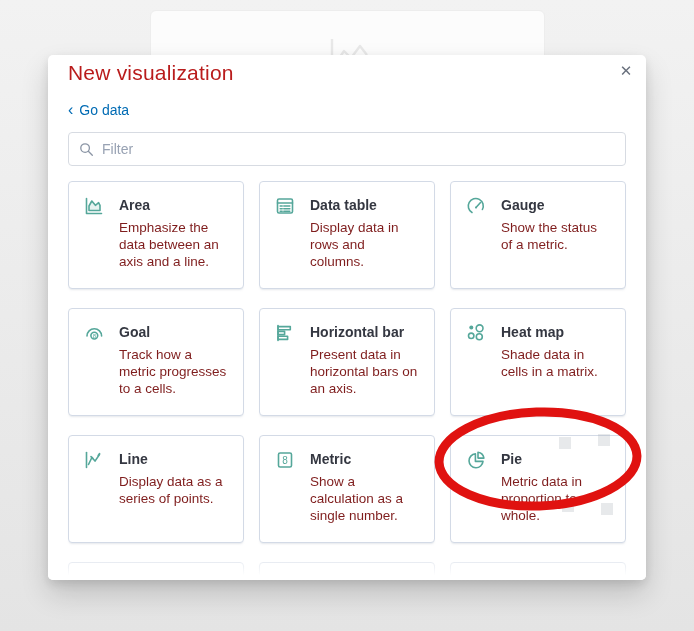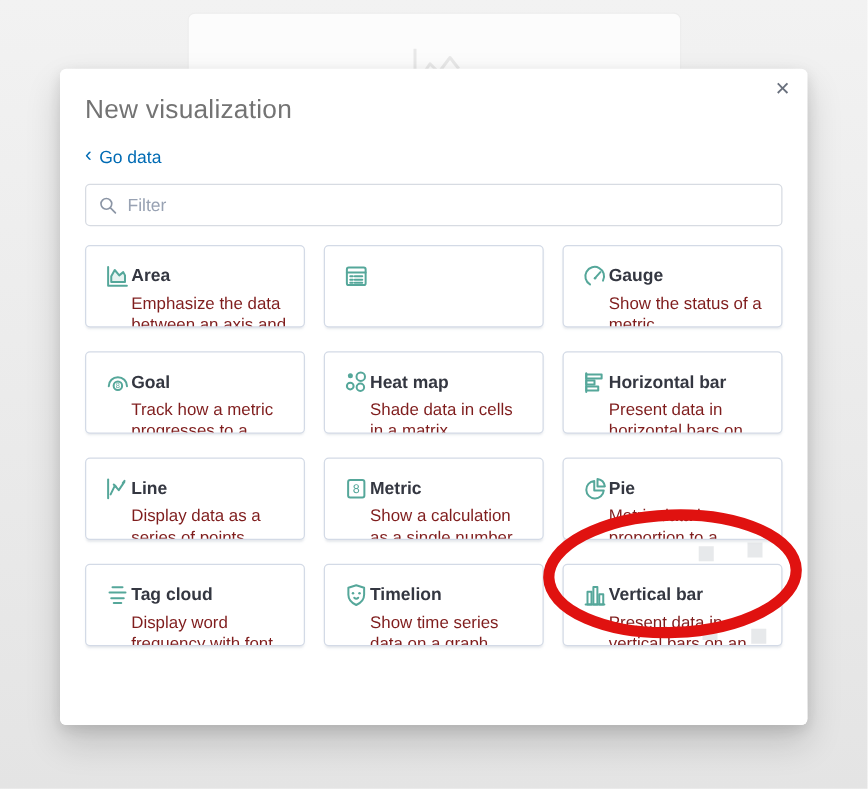--- a/index.html
+++ b/index.html
@@ -19,42 +19,42 @@
     background: #ffffff; border-radius: 5px;
     box-shadow: 0 14px 28px rgba(0,0,0,.16), 0 4px 10px rgba(0,0,0,.10);
     overflow: hidden;
   }
   .close-btn {
     position: absolute; top: 5px; right: 9px; width: 22px; height: 22px;
     border: none; background: transparent; color: #69707d; font-size: 15px;
     cursor: pointer; line-height: 22px; text-align: center; font-family: "DejaVu Sans", sans-serif;
   }
   .modal-inner { padding: 0 20px; }
-  .modal-title { margin-top: 21px; font-size: 21px; font-weight: 400; color: #737373; letter-spacing: .2px; }
+  .modal-title { margin-top: 6px; font-size: 21px; font-weight: 400; color: #b91c1c; letter-spacing: .2px; }
   .back-link {
     margin-top: 17px; display: inline-flex; align-items: center; gap: 6px;
     color: #006bb4; font-size: 14px; font-weight: 500; text-decoration: none; cursor: pointer;
   }
   .back-chevron { font-size: 16px; line-height: 14px; font-weight: 400; }
   .filter-box {
     margin-top: 13px; height: 31px; border: 1px solid #d7dbe2; border-radius: 4px;
     background: #fff; display: flex; align-items: center; padding: 16px 10px; gap: 8px;
   }
   .filter-box input {
     border: none; outline: none; flex: 1; font-size: 14px; color: #343741;
     font-family: "Liberation Sans", sans-serif; background: transparent;
   }
   .filter-box input::placeholder { color: #98a2b3; }
   .grid {
     margin-top: 15px; display: grid; grid-template-columns: repeat(3, 1fr);
     column-gap: 15px; row-gap: 19px;
   }
   .card {
-    height: 66px; border: 1px solid #d3dae6; border-radius: 4px; background: #fff;
-    padding: 13px 14px; display: flex; cursor: pointer;
+    height: 108px; border: 1px solid #d3dae6; border-radius: 4px; background: #fff;
+    padding: 13px 14px; display: flex; gap: 14px; cursor: pointer;
     box-shadow: 0 2px 2px -1px rgba(152,162,179,.25);
     overflow: hidden;
   }
   .card-icon { width: 22px; height: 22px; flex: 0 0 22px; }
   .card-title { font-size: 14px; font-weight: 700; color: #343741; margin-top: 2px; }
   .card-desc { font-size: 13.5px; color: #7f1d1d; line-height: 17px; margin-top: 6px; }
   .bottom-fade {
     position: absolute; left: 0; right: 0; bottom: 0; height: 30px;
     background: linear-gradient(rgba(255,255,255,0), #ffffff 85%);
     pointer-events: none;
@@ -99,20 +99,22 @@
     </div>
   </div>
 
   <div class="card">
     <span class="card-icon"><svg width="22" height="22" viewBox="0 0 22 22">
               <rect x="3.5" y="4" width="15" height="14" rx="1.5" fill="none" stroke="#55a79a" stroke-width="1.6" stroke-linecap="round" stroke-linejoin="round"></rect>
               <path d="M3.5 8h15" fill="none" stroke="#55a79a" stroke-width="1.6" stroke-linecap="round" stroke-linejoin="round"></path>
               <path d="M6.2 11h2M9.8 11h6M6.2 13.7h2M9.8 13.7h6M6.2 16.2h2M9.8 16.2h6" fill="none" stroke="#55a79a" stroke-width="1.6" stroke-linecap="round" stroke-linejoin="round"></path>
             </svg></span>
     <div class="card-text">
+      <div class="card-title">Data table</div>
+      <div class="card-desc">Display data in rows and columns.</div>
     </div>
   </div>
 
   <div class="card">
     <span class="card-icon"><svg width="22" height="22" viewBox="0 0 22 22">
               <path d="M7 17.5a7.5 7.5 0 1 1 10.4-3" fill="none" stroke="#55a79a" stroke-width="1.6" stroke-linecap="round" stroke-linejoin="round"></path>
               <path d="M11 12.5l4.3-4.8" fill="none" stroke="#55a79a" stroke-width="1.6" stroke-linecap="round" stroke-linejoin="round"></path>
               <circle cx="11" cy="12.5" r="1" fill="#55a79a"></circle>
             </svg></span>
     <div class="card-text">
@@ -123,51 +125,51 @@
 
   <div class="card">
     <span class="card-icon"><svg width="22" height="22" viewBox="0 0 22 22">
               <path d="M4 14a7.3 7.3 0 0 1 14.6 0" fill="none" stroke="#55a79a" stroke-width="1.6" stroke-linecap="round" stroke-linejoin="round"></path>
               <circle cx="11.3" cy="13.6" r="3.4" fill="none" stroke="#55a79a" stroke-width="1.6" stroke-linecap="round" stroke-linejoin="round"></circle>
               <text x="11.3" y="15.7" font-size="6" text-anchor="middle" fill="#55a79a" font-family="Liberation Sans,sans-serif">8</text>
             </svg></span>
     <div class="card-text">
       <div class="card-title">Goal</div>
       <div class="card-desc">Track how a metric progresses to a cells.</div>
+    </div>
+  </div>
+
+  <div class="card">
+    <span class="card-icon"><svg width="22" height="22" viewBox="0 0 22 22">
+              <path d="M4 3.5v15" fill="none" stroke="#55a79a" stroke-width="1.6" stroke-linecap="round" stroke-linejoin="round"></path>
+              <rect x="4" y="4.6" width="12.3" height="3.2" fill="none" stroke="#55a79a" stroke-width="1.6" stroke-linecap="round" stroke-linejoin="round"></rect>
+              <rect x="4" y="9.4" width="6.6" height="3.2" fill="none" stroke="#55a79a" stroke-width="1.6" stroke-linecap="round" stroke-linejoin="round"></rect>
+              <rect x="4" y="14.2" width="9.6" height="3.2" fill="none" stroke="#55a79a" stroke-width="1.6" stroke-linecap="round" stroke-linejoin="round"></rect>
+            </svg></span>
+    <div class="card-text">
+      <div class="card-title">Horizontal bar</div>
+      <div class="card-desc">Present data in horizontal bars on an axis.</div>
     </div>
   </div>
 
   <div class="card">
     <span class="card-icon"><svg width="22" height="22" viewBox="0 0 22 22">
               <circle cx="6.3" cy="5.5" r="2" fill="#55a79a"></circle>
               <circle cx="14.6" cy="6.3" r="3.4" fill="none" stroke="#55a79a" stroke-width="1.6" stroke-linecap="round" stroke-linejoin="round"></circle>
               <circle cx="6.2" cy="13.8" r="2.7" fill="none" stroke="#55a79a" stroke-width="1.6" stroke-linecap="round" stroke-linejoin="round"></circle>
               <circle cx="14.3" cy="14.8" r="3" fill="none" stroke="#55a79a" stroke-width="1.6" stroke-linecap="round" stroke-linejoin="round"></circle>
             </svg></span>
     <div class="card-text">
       <div class="card-title">Heat map</div>
       <div class="card-desc">Shade data in cells in a matrix.</div>
     </div>
   </div>
 
   <div class="card">
     <span class="card-icon"><svg width="22" height="22" viewBox="0 0 22 22">
-              <path d="M4 3.5v15" fill="none" stroke="#55a79a" stroke-width="1.6" stroke-linecap="round" stroke-linejoin="round"></path>
-              <rect x="4" y="4.6" width="12.3" height="3.2" fill="none" stroke="#55a79a" stroke-width="1.6" stroke-linecap="round" stroke-linejoin="round"></rect>
-              <rect x="4" y="9.4" width="6.6" height="3.2" fill="none" stroke="#55a79a" stroke-width="1.6" stroke-linecap="round" stroke-linejoin="round"></rect>
-              <rect x="4" y="14.2" width="9.6" height="3.2" fill="none" stroke="#55a79a" stroke-width="1.6" stroke-linecap="round" stroke-linejoin="round"></rect>
-            </svg></span>
-    <div class="card-text">
-      <div class="card-title">Horizontal bar</div>
-      <div class="card-desc">Present data in horizontal bars on an axis.</div>
-    </div>
-  </div>
-
-  <div class="card">
-    <span class="card-icon"><svg width="22" height="22" viewBox="0 0 22 22">
               <path d="M3.5 3.5v15" fill="none" stroke="#55a79a" stroke-width="1.6" stroke-linecap="round" stroke-linejoin="round"></path>
               <path d="M5.5 15.5l3.4-7 3.1 3.6 4.5-6.6" fill="none" stroke="#55a79a" stroke-width="1.6" stroke-linecap="round" stroke-linejoin="round"></path>
               <path d="M8 7.6l1.8 1.8M16.6 4.6l-1.4 1.8" fill="none" stroke="#55a79a" stroke-width="1.6" stroke-linecap="round" stroke-linejoin="round"></path>
             </svg></span>
     <div class="card-text">
       <div class="card-title">Line</div>
       <div class="card-desc">Display data as a series of points.</div>
     </div>
   </div>
 

